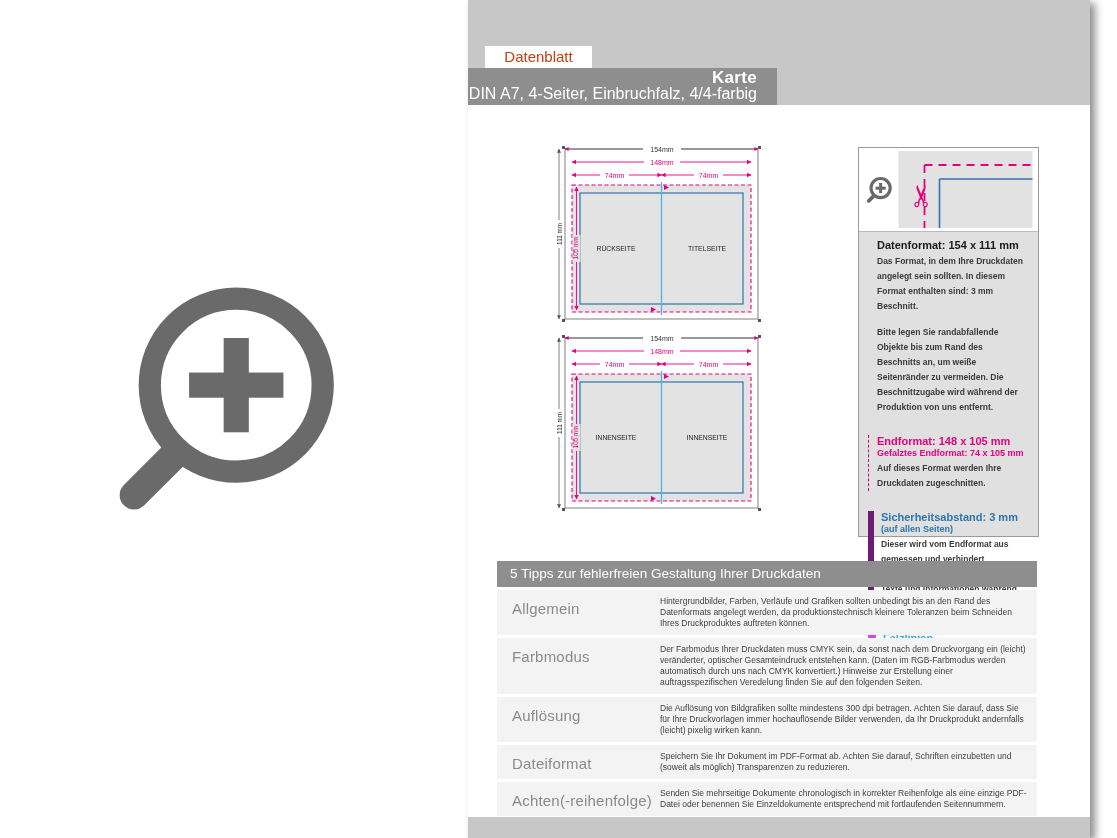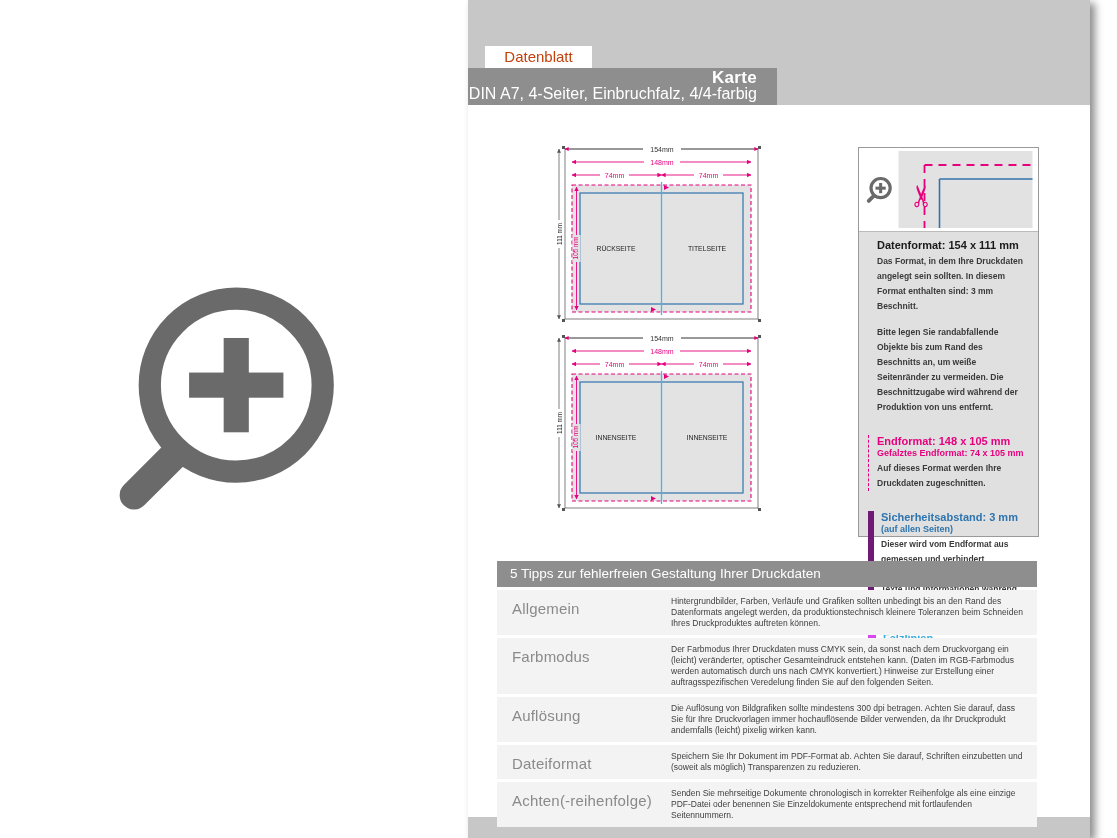--- a/index.html
+++ b/index.html
@@ -39,21 +39,21 @@
   .sec.s-end .h, .sec.s-end .sh { color:#e6007e; }
   .sec.s-sich { border-left:6px solid #701a75; }
   .sec.s-sich .h, .sec.s-sich .sh { color:#2e74ae; }
   .sec.s-falz { border-left:8px solid #d946ef; }
   .sec.s-falz .h { color:#35aadc; }
   .gap { height:9px; }
 
   
   .tips { position:absolute; left:29px; top:561px; width:540px; }
   .tips-header { background:#8e8e8e; color:#fff; font-size:13.5px; height:26px; line-height:26px; padding-left:13px; }
-  .tip-row { display:flex; background:#f3f3f3; margin-top:3px;gap:11px; }
+  .tip-row { display:flex; background:#f3f3f3; margin-top:3px; }
   .tip-label { flex:0 0 163px; color:#8a8a8a; font-size:15px; letter-spacing:.2px; padding:10px 6px 6px 15px; }
   .tip-text { flex:1; font-size:8.5px; line-height:11px; color:#404040; padding:6px 10px 6px 0; align-self:center; }
 
   .dimtext { font-family:"Liberation Sans", sans-serif; }
 </style>
 </head>
 <body>
 
 <div id="canvas">
 

